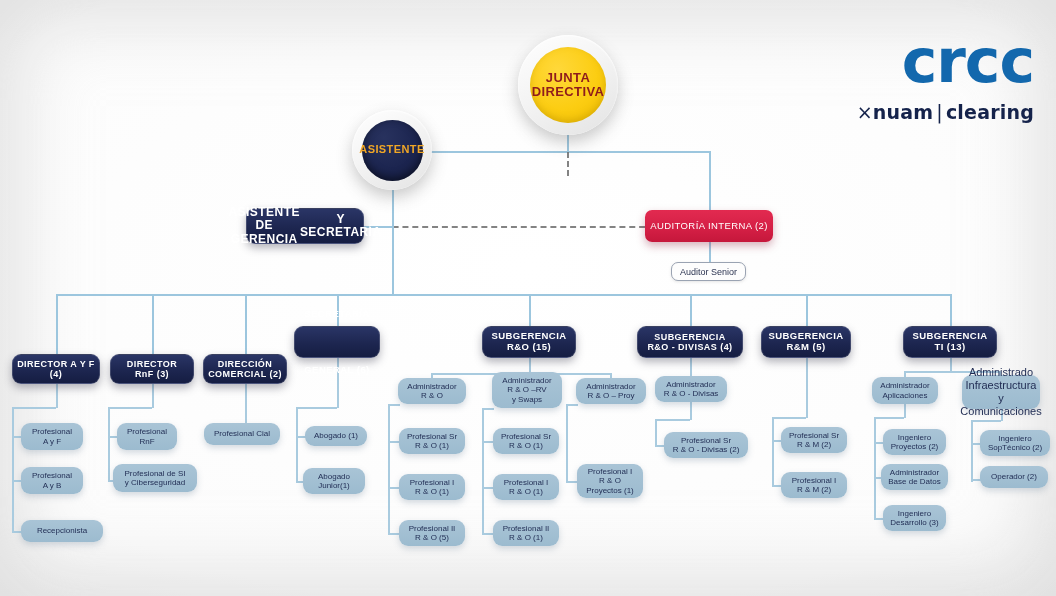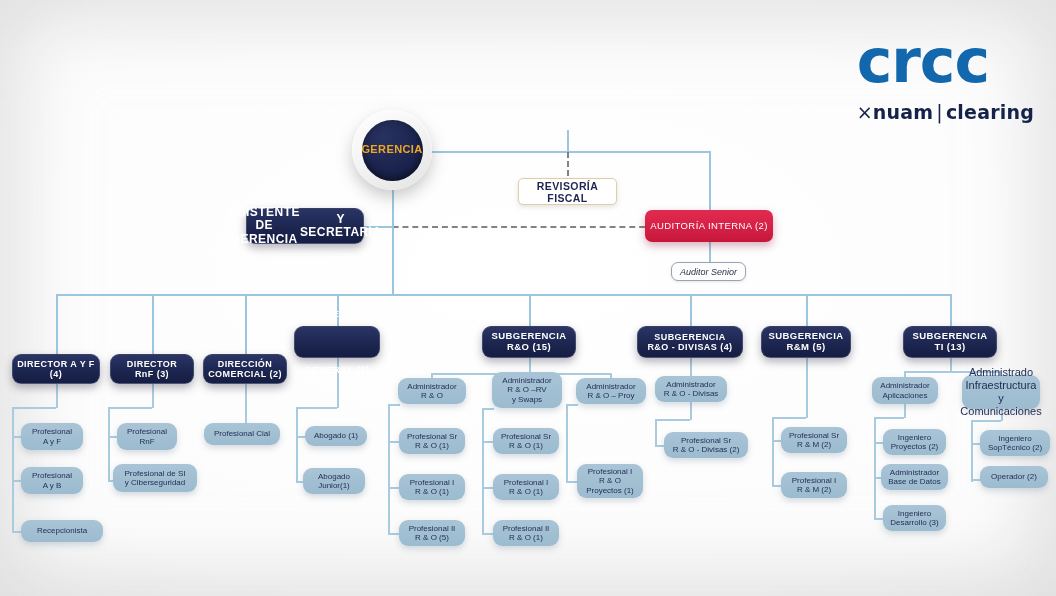--- a/index.html
+++ b/index.html
@@ -52,27 +52,27 @@
     border:1px solid rgba(255,255,255,.16);}
   .crimson{background:linear-gradient(180deg,#e22a50 0%,#d41f45 60%,#c5173b 100%);
     color:#ffffff;font-weight:normal;border-radius:7px;
     box-shadow:0 4px 9px rgba(140,30,60,.34);
     letter-spacing:.4px;line-height:1.12;}
   .ghost{background:#ffffff;border:1.6px solid #e0cfa4;border-radius:5px;
     color:#1d2650;font-weight:bold;letter-spacing:.4px;
     box-shadow:0 2px 5px rgba(150,150,150,.28);}
   .ghost-gray{background:#fdfdfd;border:1.4px solid #9aa3b2;border-radius:7px;
     color:#2b3350;font-weight:normal;
-    box-shadow:0 1px 3px rgba(150,150,150,.25);font-style:italic;}
+    box-shadow:0 1px 3px rgba(150,150,150,.25);}
   .lite{background:linear-gradient(180deg,#a9c4d6 0%,#9cbbcf 100%);
     color:#1f2b52;border-radius:9px;font-weight:normal;line-height:1.18;
     box-shadow:0 3px 6px rgba(120,140,160,.3);}
 
   
-  #logo{position:absolute;right:22px;top:34px;z-index:6;}
+  #logo{position:absolute;right:22px;top:34px;z-index:6;text-align:right;}
   #logo .crcc{font-size:60px;font-weight:bold;color:#1368ad;letter-spacing:-1px;
     line-height:.92;font-family:"DejaVu Sans", sans-serif;}
   #logo .tag{font-size:19px;color:#15234b;letter-spacing:.2px;margin-top:12px;
     font-family:"DejaVu Sans", sans-serif;}
   #logo .tag .x{font-weight:normal;}
   #logo .tag .nuam{font-weight:bold;}
   #logo .tag .bar{color:#15234b;font-weight:normal;margin:0 3px;}
   #logo .tag .clearing{font-weight:bold;}
 </style>
 </head>
@@ -106,26 +106,31 @@
   <div class="ln lnh" style="left:56px;top:294px;width:895px;"></div>
   <div class="ln lnv" style="left:56px;top:294px;height:60px;"></div>
   <div class="ln lnv" style="left:152px;top:294px;height:60px;"></div>
   <div class="ln lnv" style="left:245px;top:294px;height:60px;"></div>
   <div class="ln lnv" style="left:337px;top:294px;height:32px;"></div>
   <div class="ln lnv" style="left:529px;top:294px;height:32px;"></div>
   <div class="ln lnv" style="left:690px;top:294px;height:32px;"></div>
   <div class="ln lnv" style="left:806px;top:294px;height:32px;"></div>
   <div class="ln lnv" style="left:950px;top:294px;height:32px;"></div>
 
+  <div class="circle-wrap c-junta" style="left:518px;top:35px;width:100px;height:100px;">
+    <div class="circle-inner" style="width:76px;height:76px;flex-direction:column;">
+      <span>JUNTA</span>
+      <span>DIRECTIVA</span>
+    </div>
+  </div>
 
   <div class="circle-wrap c-gerencia" style="left:352px;top:110px;width:80px;height:80px;">
-    <div class="circle-inner" style="width:61px;height:61px;">GERENCIA</div>
-  </div>
-
-  <div class="node ghost" style="left:518px;top:178px;width:99px;height:27px;font-size:10.5px;">REVISORÍA FISCAL</div>
+    <div class="circle-inner" style="width:61px;height:61px;">ASISTENTE</div>
+  </div>
+
 
   <div class="node navy" style="left:246px;top:208px;width:118px;height:36px;font-size:12px;flex-direction:row;">
     <span>ASISTENTE DE GERENCIA</span>
     <span>Y SECRETARÍA</span>
   </div>
 
   <div class="node crimson" style="left:645px;top:210px;width:128px;height:32px;font-size:9.5px;">AUDITORÍA INTERNA (2)</div>
 
   <div class="node ghost-gray" style="left:671px;top:262px;width:75px;height:19px;font-size:9px;">Auditor Senior</div>
 

